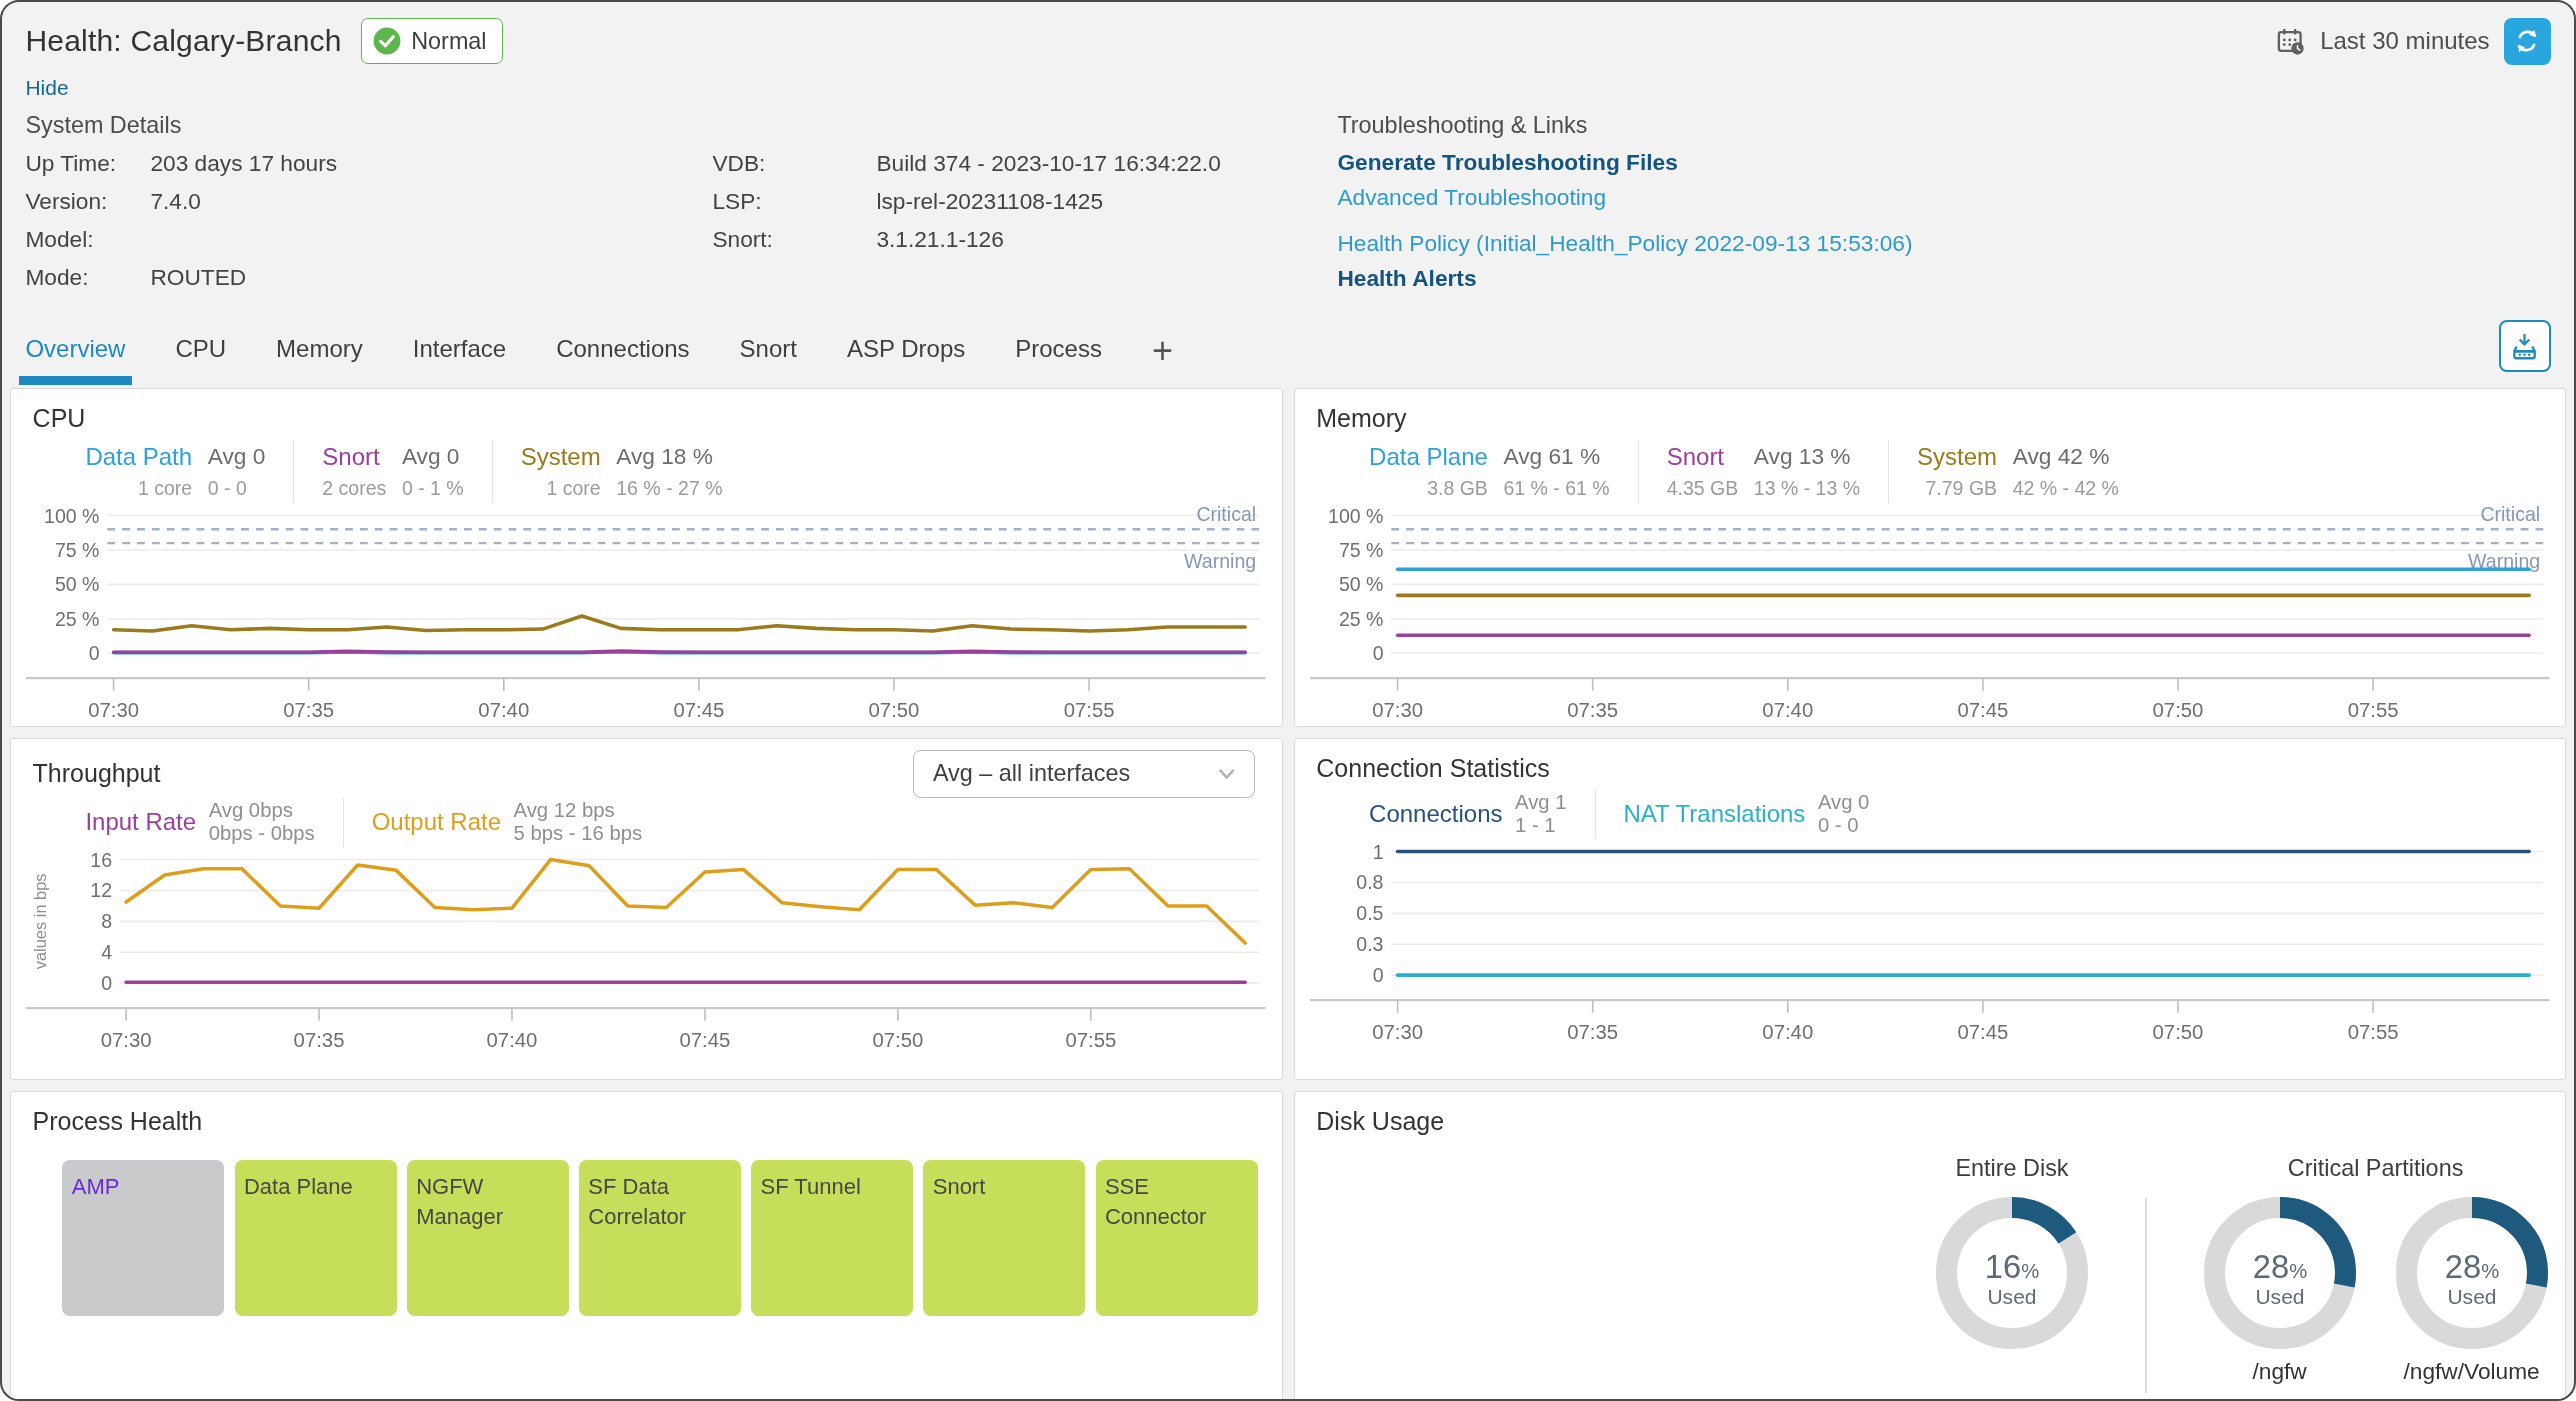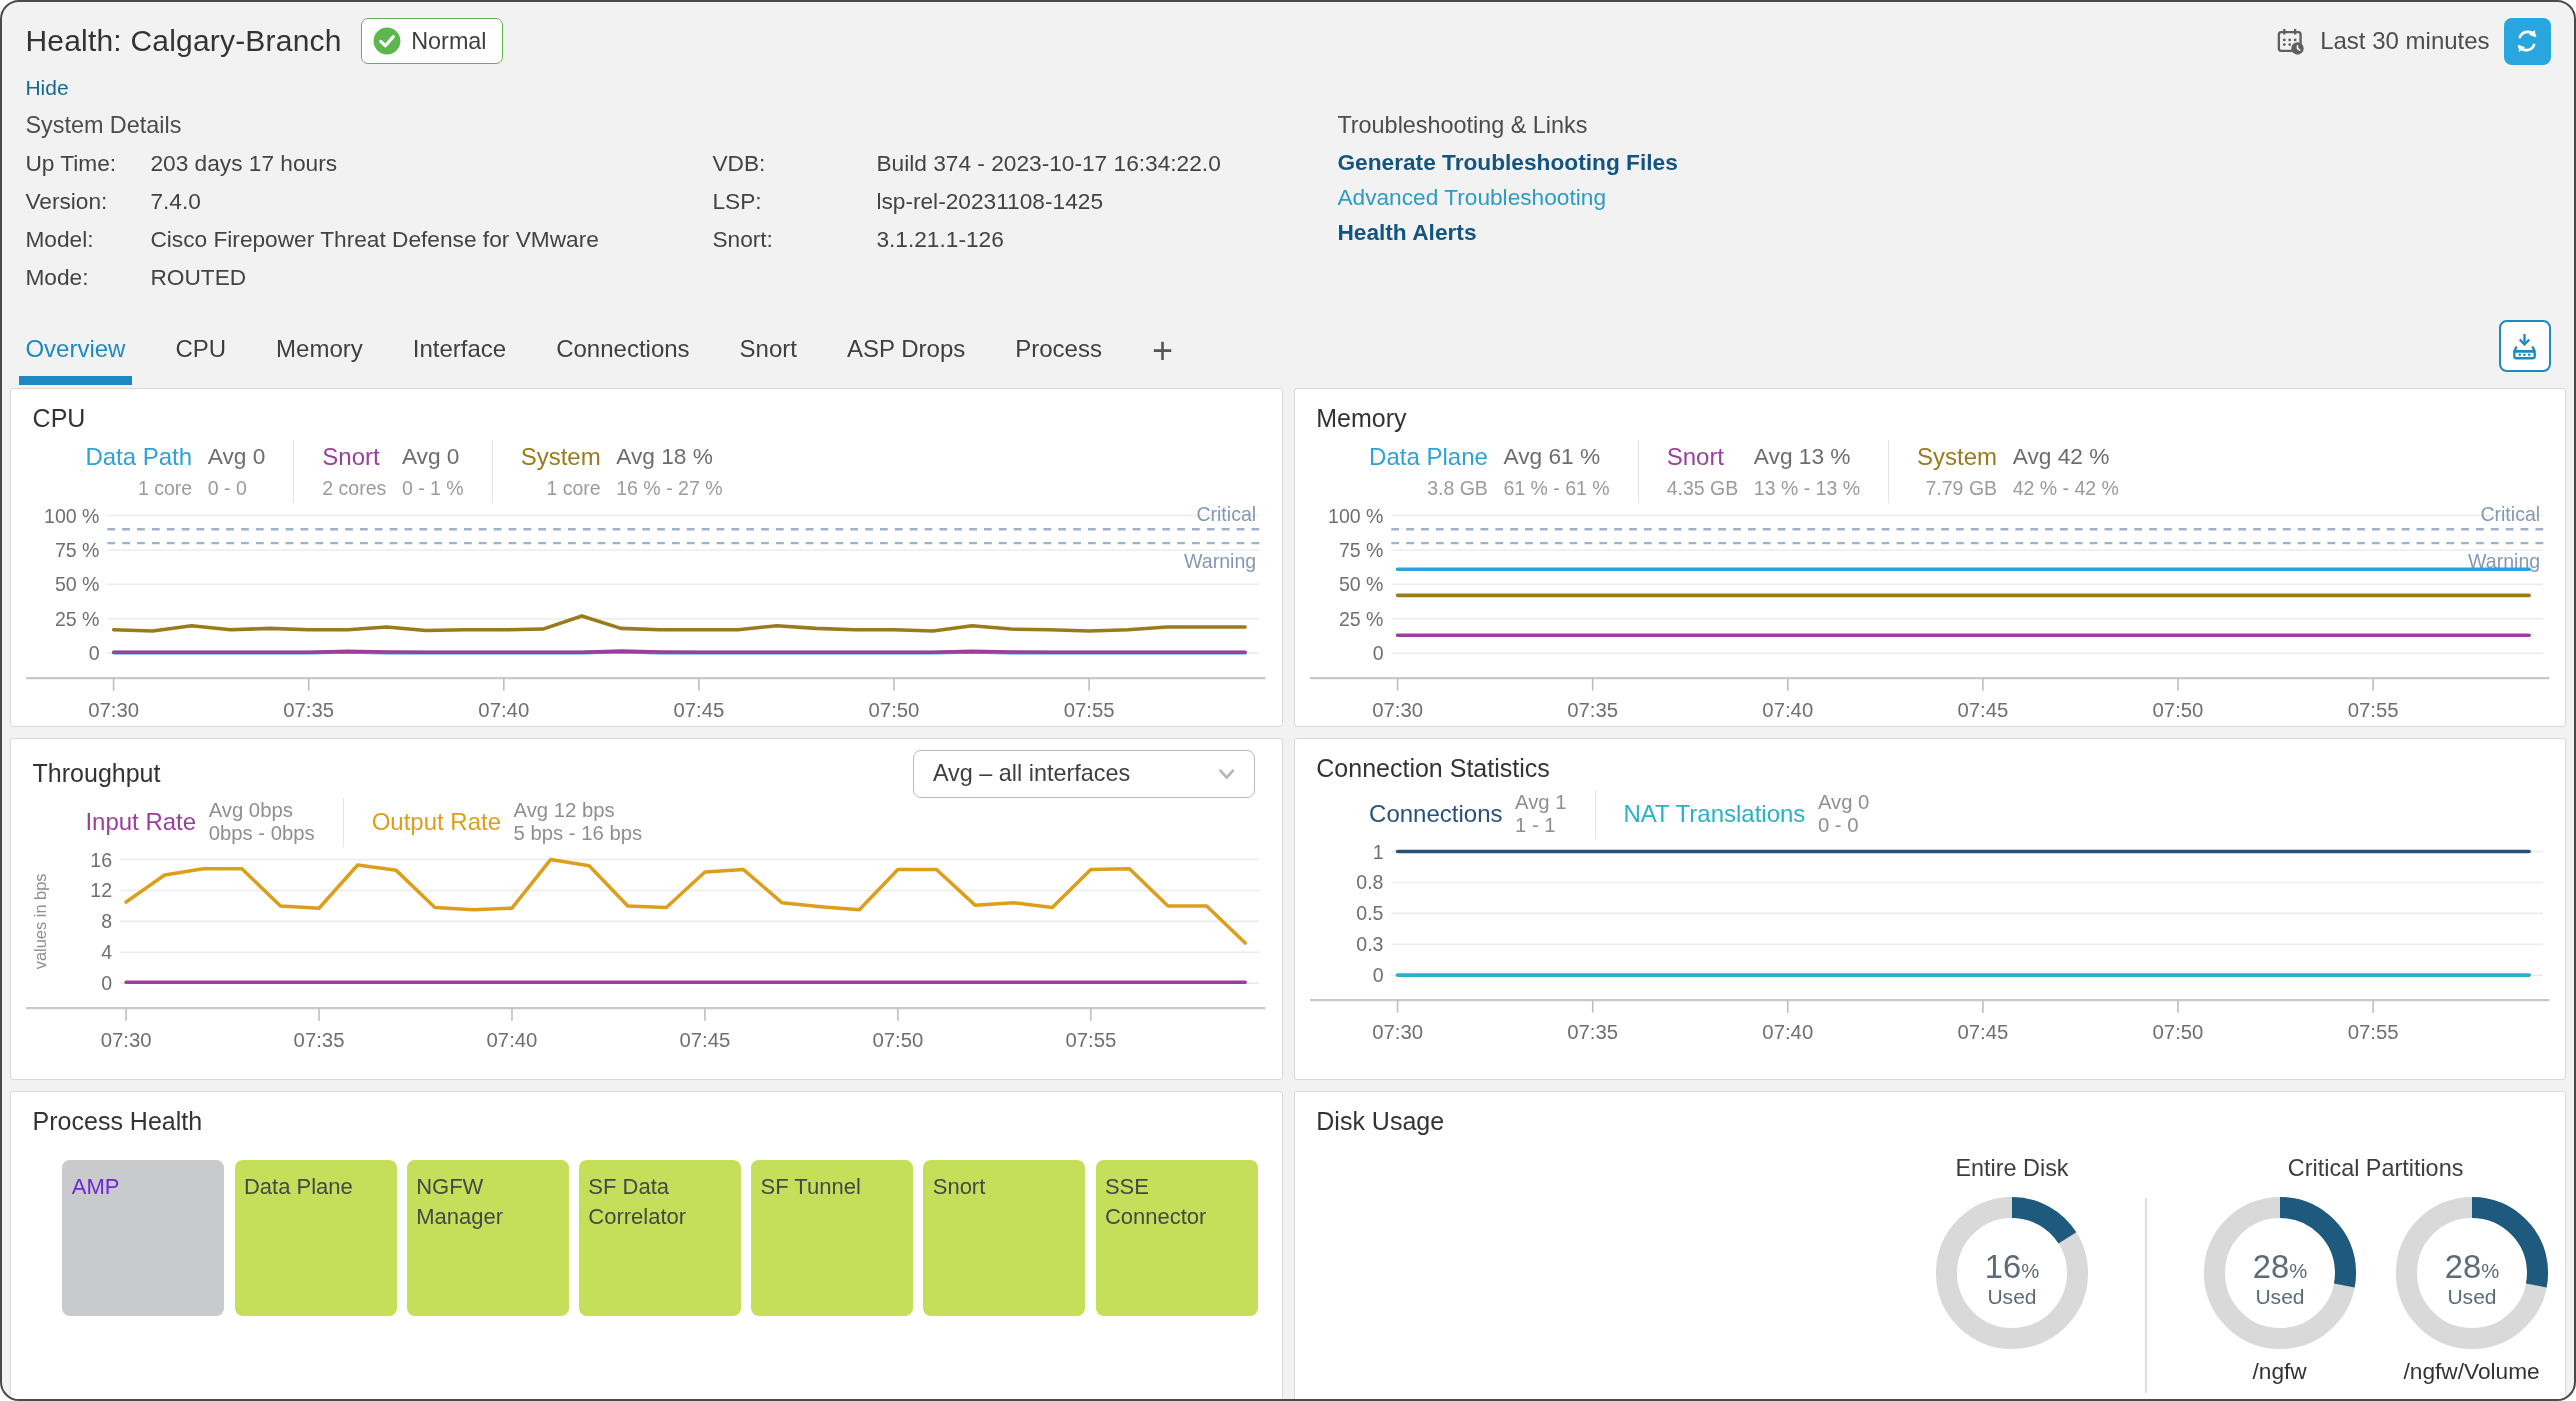--- a/index.html
+++ b/index.html
@@ -162,21 +162,20 @@
             <div class="kv-row">
               <span>Up Time:</span>
               <span>203 days 17 hours</span>
             </div>
             <div class="kv-row">
               <span>Version:</span>
               <span>7.4.0</span>
             </div>
             <div class="kv-row">
               <span>Model:</span>
-              <span>Cisco Firepower Threat Defense for VMware</span>
             </div>
             <div class="kv-row">
               <span>Mode:</span>
               <span>ROUTED</span>
             </div>
           </div>
       </div>
       <div class="col2">
           <div id="buildRows">
             <div class="kv-row">
@@ -191,20 +190,21 @@
               <span>Snort:</span>
               <span>3.1.21.1-126</span>
             </div>
           </div>
         </div>
       <div class="col3">
         <div class="sec-heading">Troubleshooting &amp; Links</div>
         <div id="tsLinks">
             <a class="ts-link primary">Generate Troubleshooting Files</a>
             <a class="ts-link light">Advanced Troubleshooting</a>
+            <a class="ts-link light gap-top">Health Policy (Initial_Health_Policy 2022-09-13 15:53:06)</a>
             <a class="ts-link primary">Health Alerts</a>
           </div>
       </div>
     </div>
 
     <div class="tabs-row">
       <nav id="tabs" style="display:flex;">
           <span class="tab active">Overview</span>
           <span class="tab">CPU</span>
           <span class="tab">Memory</span>

